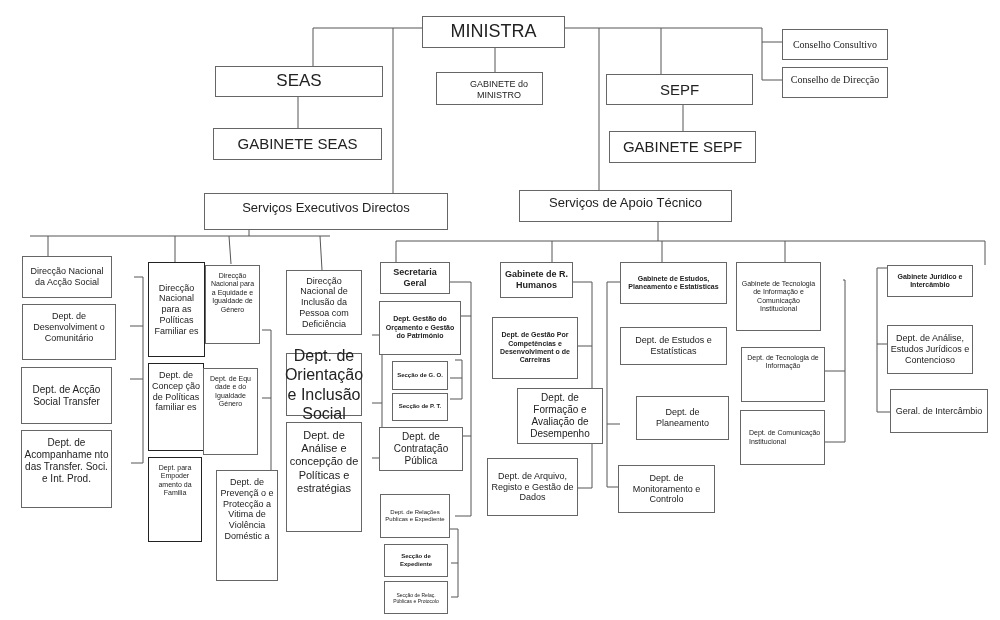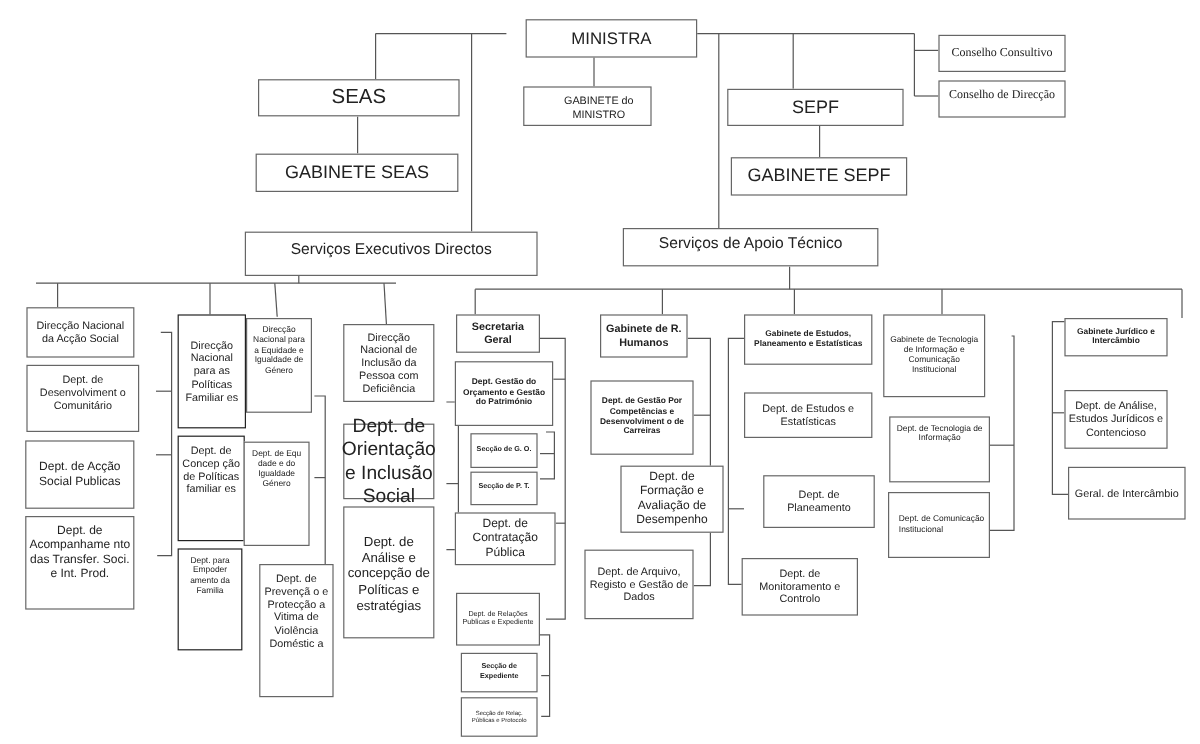--- a/index.html
+++ b/index.html
@@ -65,21 +65,21 @@
   <line x1="578" y1="346" x2="592" y2="346"></line>
   <line x1="578" y1="416" x2="592" y2="416"></line>
   <polyline points="620,282 607,282 607,487 620,487"></polyline>
   <line x1="607" y1="424" x2="620" y2="424"></line>
   <polyline points="843,280 845,280 845,442 810,442"></polyline>
   <line x1="825" y1="371" x2="845" y2="371"></line>
   <polyline points="893,268 877,268 877,412 894,412"></polyline>
   <line x1="877" y1="344" x2="887" y2="344"></line>
 </svg>
 
-<div class="box" style="left:438px;top:16px;width:143px;height:32px;font-size:14px;">
+<div class="box" style="left:422px;top:16px;width:143px;height:32px;font-size:18px;">
     <span>MINISTRA</span>
   </div>
 <div class="box top" style="left:436px;top:72px;width:107px;height:33px;font-size:9px;padding-left:21px;">
     <span>GABINETE do MINISTRO</span>
   </div>
 <div class="box" style="left:215px;top:66px;width:168px;height:31px;font-size:17px;">
     <span>SEAS</span>
   </div>
 <div class="box" style="left:213px;top:128px;width:169px;height:32px;font-size:15px;">
     <span>GABINETE SEAS</span>
@@ -103,21 +103,21 @@
     <span>Serviços de Apoio Técnico</span>
   </div>
 
 <div class="box" style="left:22px;top:256px;width:90px;height:42px;font-size:9px;">
     <span>Direcção Nacional da Acção Social</span>
   </div>
 <div class="box top" style="left:22px;top:304px;width:94px;height:56px;font-size:9px;">
     <span>Dept. de Desenvolviment o Comunitário</span>
   </div>
 <div class="box" style="left:21px;top:367px;width:91px;height:57px;font-size:10px;">
-    <span>Dept. de Acção Social Publicas</span>
+    <span>Dept. de Acção Social Transfer</span>
   </div>
 <div class="box top" style="left:21px;top:430px;width:91px;height:78px;font-size:10px;">
     <span>Dept. de Acompanhame nto das Transfer. Soci. e Int. Prod.</span>
   </div>
 
 <div class="box thick" style="left:148px;top:262px;width:57px;height:95px;font-size:9px;">
     <span>Direcção Nacional para as Políticas Familiar es</span>
   </div>
 <div class="box thick top" style="left:148px;top:363px;width:56px;height:88px;font-size:9px;">
     <span>Dept. de Concep ção de Políticas familiar es</span>
@@ -135,21 +135,21 @@
 <div class="box top" style="left:198px;top:470px;width:62px;height:111px;font-size:9px;margin-left:18px;">
     <span>Dept. de Prevençã o e Protecção a Vitima de Violência Doméstic a</span>
   </div>
 
 <div class="box" style="left:286px;top:270px;width:76px;height:65px;font-size:9px;">
     <span>Direcção Nacional de Inclusão da Pessoa com Deficiência</span>
   </div>
 <div class="box" style="left:286px;top:353px;width:76px;height:63px;font-size:16px;">
     <span>Dept. de Orientação e Inclusão Social</span>
   </div>
-<div class="box top" style="left:286px;top:422px;width:76px;height:110px;font-size:11px;align-items:center;">
+<div class="box top" style="left:286px;top:422px;width:76px;height:110px;font-size:11px;">
     <span>Dept. de Análise e concepção de Políticas e estratégias</span>
   </div>
 
 <div class="box b" style="left:380px;top:262px;width:70px;height:32px;font-size:9px;">
     <span>Secretaria Geral</span>
   </div>
 <div class="box b" style="left:379px;top:301px;width:82px;height:54px;font-size:7px;">
     <span>Dept. Gestão do Orçamento e Gestão do Património</span>
   </div>
 <div class="box b" style="left:392px;top:361px;width:56px;height:29px;font-size:6px;">

